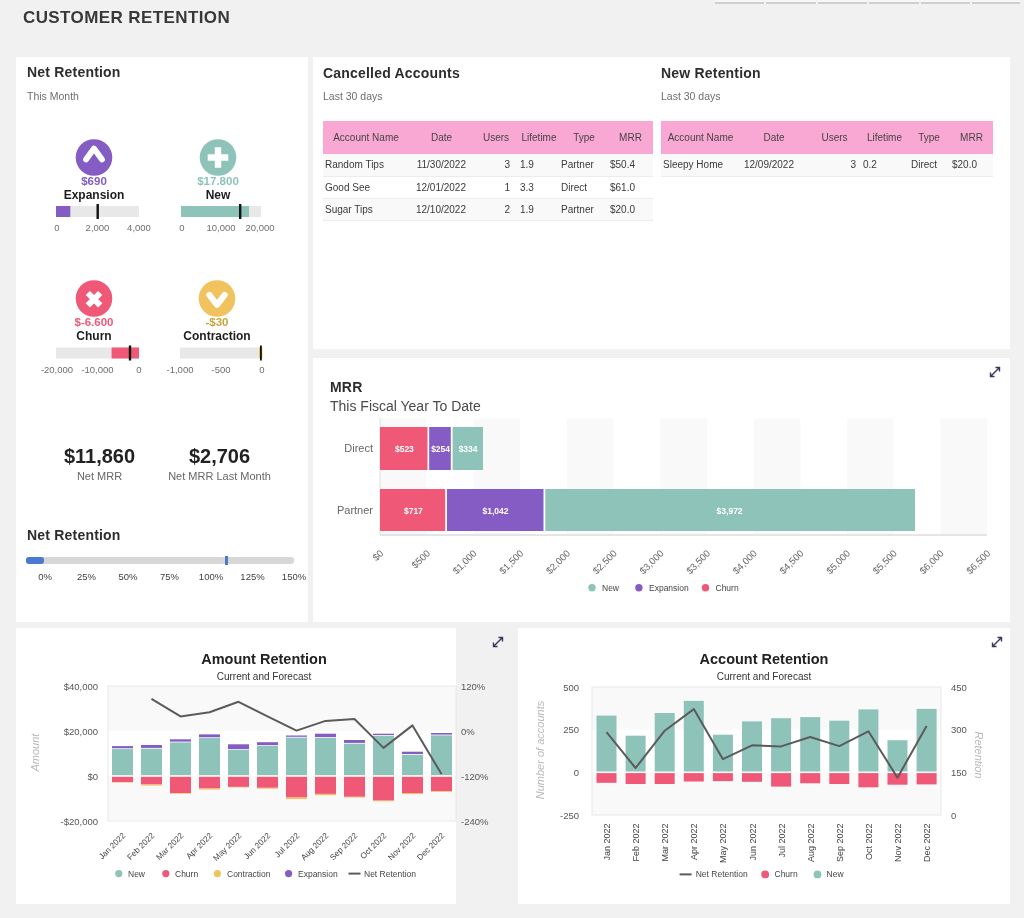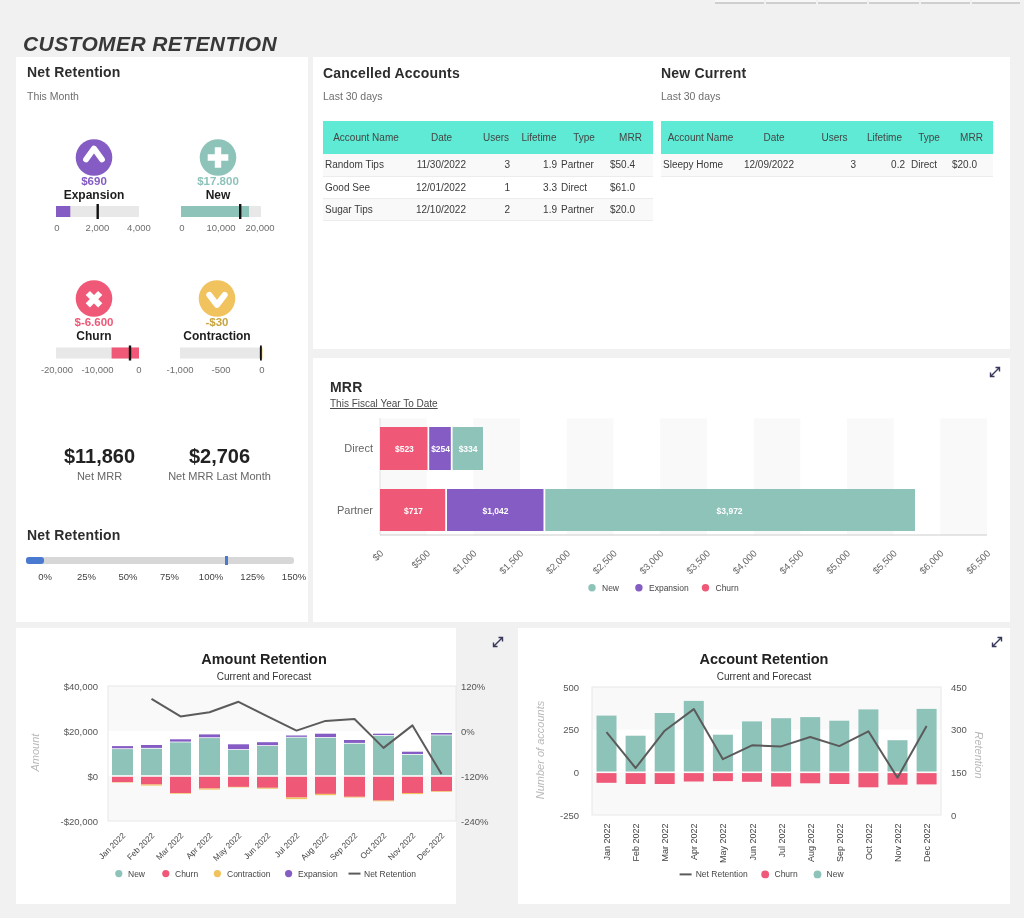--- a/index.html
+++ b/index.html
@@ -4,41 +4,41 @@
 <style>
 * { margin:0; padding:0; box-sizing:border-box; }
 html,body { width:1024px; height:918px; }
 body { font-family:"Liberation Sans", sans-serif; background:#f1f1f1; position:relative; overflow:hidden; }
 .card { position:absolute; background:#fff; border-radius:0; }
 .abs { position:absolute; }
 .ptitle { font-weight:bold; font-size:14px; color:#2d2d2d; letter-spacing:0.2px; }
 .psub { font-size:10.5px; color:#6e6e6e; }
 svg text { font-family:"Liberation Sans", sans-serif; }
 table.acct { position:absolute; border-collapse:collapse; table-layout:fixed; font-size:10px; color:#3a3a3a; }
-table.acct th { background:#5eead4; color:#454545; font-weight:normal; font-size:10px; height:33px; text-align:center; }
+table.acct th { background:#f9a8d4; color:#454545; font-weight:normal; font-size:10px; height:33px; text-align:center; }
 table.acct td { height:22px; border-bottom:1px solid #ececec; padding:0 2px; }
 table.acct tbody tr:nth-child(odd) { background:#f9f9f9; }
 table.acct td.r { text-align:right; padding-right:8px; }
-table.acct td.rl { text-align:right; padding-right:3px; }
+table.acct td.rl { text-align:left; padding-right:3px; }
 table.acct td.r2 { text-align:left; padding-right:2px; }
 table.acct td.l { text-align:left; padding-left:1px; }
 table.acct td.l2 { text-align:left; padding-left:3px; }
 table.acct td.d2 { text-align:right; padding-right:14px; }
 table.acct td.u2 { text-align:right; padding-right:5px; }
 </style>
 </head>
 <body>
 
 <div class="abs" style="left:715px;top:0;width:49px;height:4px;background:#f7f7f7;border-bottom:2px solid #cfcfcf;"></div>
 <div class="abs" style="left:766px;top:0;width:50px;height:4px;background:#f7f7f7;border-bottom:2px solid #cfcfcf;"></div>
 <div class="abs" style="left:818px;top:0;width:49px;height:4px;background:#f7f7f7;border-bottom:2px solid #cfcfcf;"></div>
 <div class="abs" style="left:869px;top:0;width:50px;height:4px;background:#f7f7f7;border-bottom:2px solid #cfcfcf;"></div>
 <div class="abs" style="left:921px;top:0;width:49px;height:4px;background:#f7f7f7;border-bottom:2px solid #cfcfcf;"></div>
 <div class="abs" style="left:972px;top:0;width:48px;height:4px;background:#f7f7f7;border-bottom:2px solid #cfcfcf;"></div>
-<div class="abs" style="left:23px;top:32px;font-size:21px;font-weight:bold;color:#383838;letter-spacing:0.4px;font-style:italic;">CUSTOMER RETENTION</div>
+<div class="abs" style="left:23px;top:8px;font-size:17px;font-weight:bold;color:#383838;letter-spacing:0.4px;">CUSTOMER RETENTION</div>
 
 <div class="card" id="leftcard" style="left:16px;top:57px;width:292px;height:565px;">
   <div class="abs ptitle" style="left:11px;top:7px;">Net Retention</div>
   <div class="abs psub" style="left:11px;top:33px;">This Month</div>
   <svg id="kpis" class="abs" style="left:-16px;top:63px;" width="292" height="260" viewBox="0 0 292 260">
 
     <g>
       <circle cx="94" cy="37.5" r="18.3" fill="#845cc3"></circle>
       <path d="M 86 39.5 L 94 28.5 L 102 39.5" fill="none" stroke="#fff" stroke-width="5.8" stroke-linecap="round" stroke-linejoin="round"></path>
       <text x="94" y="65" text-anchor="middle" font-size="11.5" font-weight="bold" fill="#845cc3">$690</text>
@@ -105,21 +105,21 @@
     <text x="169.5" y="27" text-anchor="middle" font-size="9.5" fill="#3f3f3f">75%</text>
     <text x="211" y="27" text-anchor="middle" font-size="9.5" fill="#3f3f3f">100%</text>
     <text x="252.5" y="27" text-anchor="middle" font-size="9.5" fill="#3f3f3f">125%</text>
     <text x="294" y="27" text-anchor="middle" font-size="9.5" fill="#3f3f3f">150%</text>
   </svg>
 </div>
 
 <div class="card" id="tablecard" style="left:313px;top:57px;width:697px;height:292px;">
   <div class="abs ptitle" style="left:10px;top:8px;">Cancelled Accounts</div>
   <div class="abs psub" style="left:10px;top:33px;">Last 30 days</div>
-  <div class="abs ptitle" style="left:348px;top:8px;">New Current</div>
+  <div class="abs ptitle" style="left:348px;top:8px;">New Retention</div>
   <div class="abs psub" style="left:348px;top:33px;">Last 30 days</div>
   <table class="acct" style="left:10px;top:64px;width:330px;">
     <colgroup>
         <col style="width:86px">
         <col style="width:65px">
         <col style="width:44px">
         <col style="width:42px">
         <col style="width:48px">
         <col style="width:45px">
       </colgroup>
@@ -187,21 +187,21 @@
           <td class="rl">0.2</td>
           <td class="l2">Direct</td>
           <td class="r2">$20.0</td>
         </tr>
     </tbody>
   </table>
 </div>
 
 <div class="card" id="mrrcard" style="left:313px;top:358px;width:697px;height:264px;">
   <div class="abs ptitle" style="left:17px;top:21px;font-size:14px;">MRR</div>
-  <div class="abs" style="left:17px;top:40px;font-size:10px;color:#4a4a4a;text-decoration:underline;">This Fiscal Year To Date</div>
+  <div class="abs" style="left:17px;top:40px;font-size:14px;color:#4a4a4a;">This Fiscal Year To Date</div>
   <svg id="mrrchart" class="abs" style="left:0;top:0;" width="697" height="264" viewBox="0 0 697 264">
     <g fill="#f9f9f9">
       <rect x="67" y="60.3" width="46.7" height="116.7"></rect>
       <rect x="160.4" y="60.3" width="46.7" height="116.7"></rect>
       <rect x="253.8" y="60.3" width="46.7" height="116.7"></rect>
       <rect x="347.2" y="60.3" width="46.7" height="116.7"></rect>
       <rect x="440.6" y="60.3" width="46.7" height="116.7"></rect>
       <rect x="533.9" y="60.3" width="46.7" height="116.7"></rect>
       <rect x="627.3" y="60.3" width="46.7" height="116.7"></rect>
     </g>

